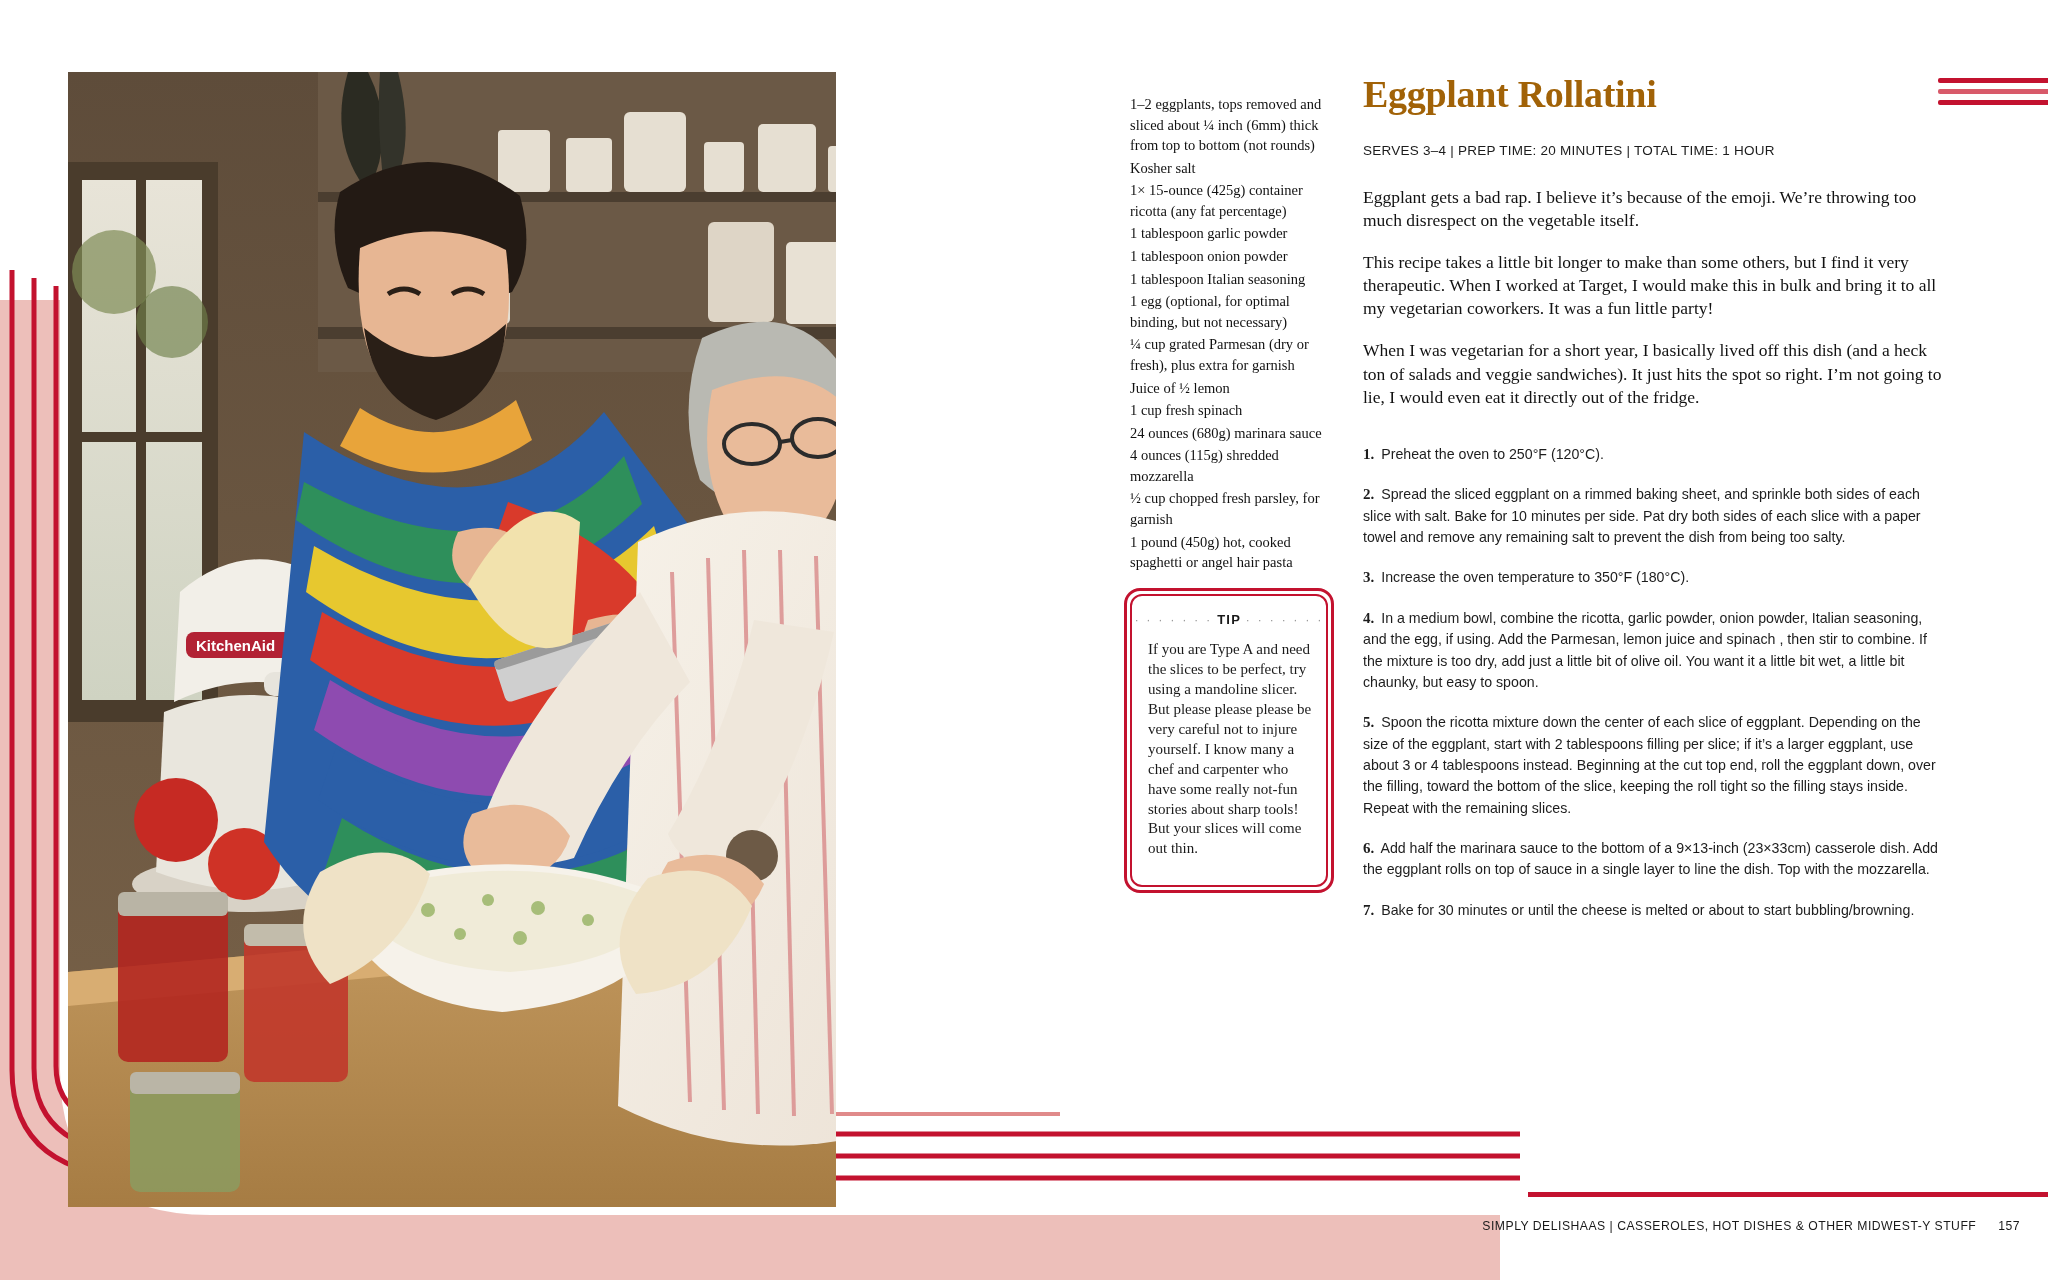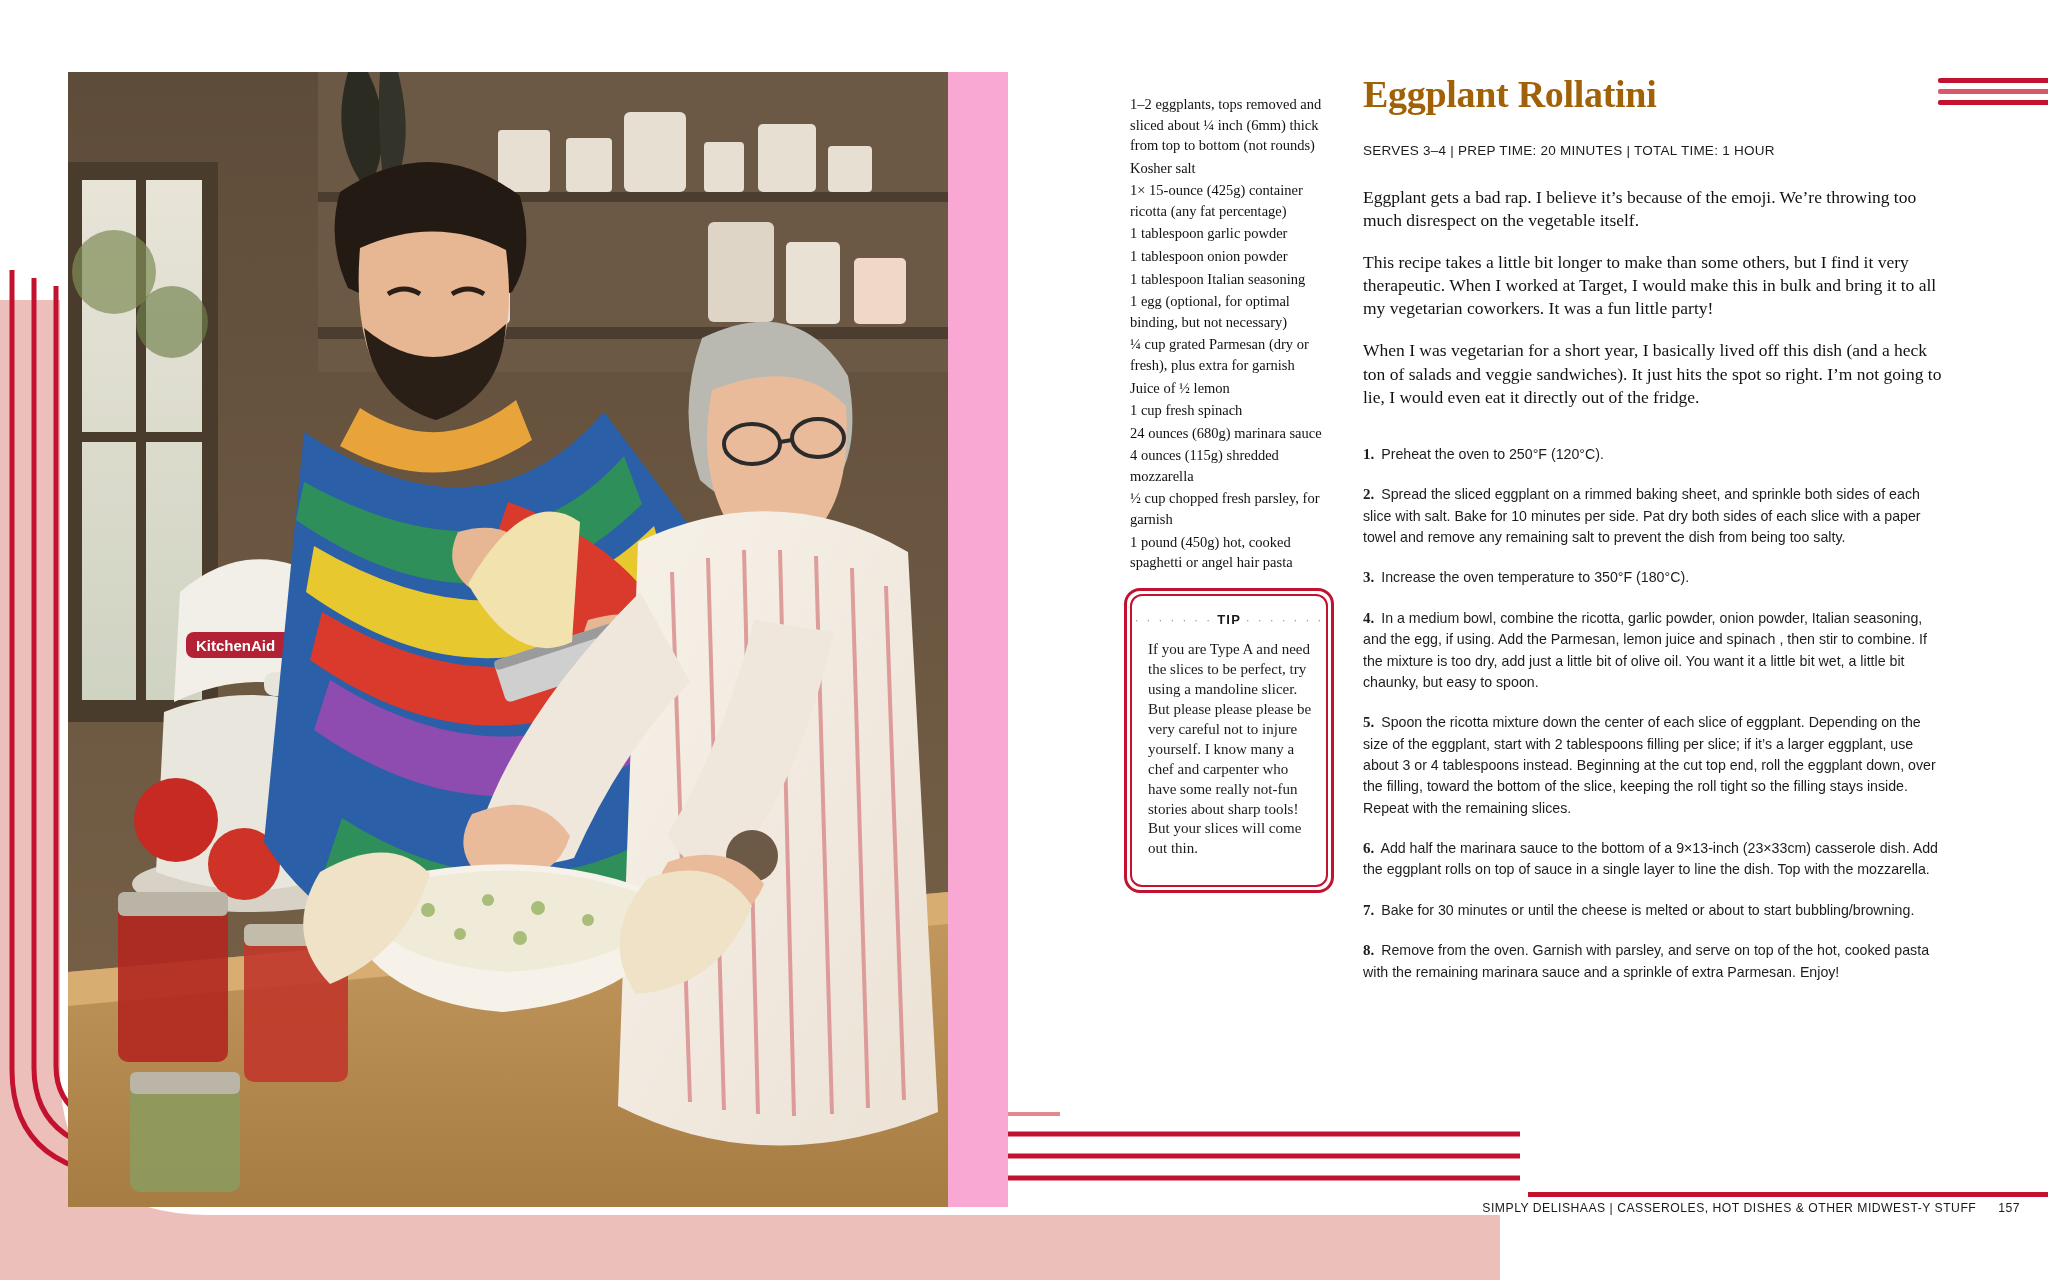--- a/index.html
+++ b/index.html
@@ -36,21 +36,21 @@
   
   #bottom-rule {
     position: absolute; right: 0; bottom: 84px; width: 520px; height: 5px;
     background: #c3122f;
   }
 
   
   #photo {
     position: absolute;
     left: 68px; top: 72px;
-    width: 940px; height: 1135px;
+    width: 768px; height: 1135px;
     overflow: hidden;
     background: #f9a8d4;
   }
   #photo svg { display:block; }
 
   
   #ingredients {
     position: absolute;
     left: 1118px; top: 82px;
     width: 222px;
@@ -135,21 +135,21 @@
   #recipe .steps .num {
     font-family: "Liberation Serif", serif;
     font-weight: bold;
     font-size: 15px;
     margin-right: 3px;
   }
 
   
   #footer {
     position: absolute;
-    right: 28px; bottom: 66px;
+    right: 28px; bottom: 48px;
     font-size: 12.2px;
     letter-spacing: 0.5px;
     color: #1a1a1a;
     margin-top: 47px;
   }
   #footer .pg { margin-left: 18px; font-weight: normal; }
 </style>
 </head>
 <body>
 
@@ -382,20 +382,19 @@
   </div>
 
   <div class="steps">
     <p class="step"><span class="num">1.</span> <span>Preheat the oven to 250°F (120°C).</span></p>
     <p class="step"><span class="num">2.</span> <span>Spread the sliced eggplant on a rimmed baking sheet, and sprinkle both sides of each slice with salt. Bake for 10 minutes per side. Pat dry both sides of each slice with a paper towel and remove any remaining salt to prevent the dish from being too salty.</span></p>
     <p class="step"><span class="num">3.</span> <span>Increase the oven temperature to 350°F (180°C).</span></p>
     <p class="step"><span class="num">4.</span> <span>In a medium bowl, combine the ricotta, garlic powder, onion powder, Italian seasoning, and the egg, if using. Add the Parmesan, lemon juice and spinach , then stir to combine. If the mixture is too dry, add just a little bit of olive oil. You want it a little bit wet, a little bit chaunky, but easy to spoon.</span></p>
     <p class="step"><span class="num">5.</span> <span>Spoon the ricotta mixture down the center of each slice of eggplant. Depending on the size of the eggplant, start with 2 tablespoons filling per slice; if it’s a larger eggplant, use about 3 or 4 tablespoons instead. Beginning at the cut top end, roll the eggplant down, over the filling, toward the bottom of the slice, keeping the roll tight so the filling stays inside. Repeat with the remaining slices.</span></p>
     <p class="step"><span class="num">6.</span> <span>Add half the marinara sauce to the bottom of a 9×13-inch (23×33cm) casserole dish. Add the eggplant rolls on top of sauce in a single layer to line the dish. Top with the mozzarella.</span></p>
     <p class="step"><span class="num">7.</span> <span>Bake for 30 minutes or until the cheese is melted or about to start bubbling/browning.</span></p>
-    <p class="step"><span class="num">8.</span> <span>Remove from the oven. Garnish with parsley, and serve on top of the hot, cooked pasta with the remaining marinara sauce and a sprinkle of extra Parmesan. Enjoy!</span></p>
   </div>
 </div>
 
 <div id="footer">
   <span>SIMPLY DELISHAAS | CASSEROLES, HOT DISHES &amp; OTHER MIDWEST-Y STUFF</span>
   <span class="pg">157</span>
 </div>
 
 </body></html>

